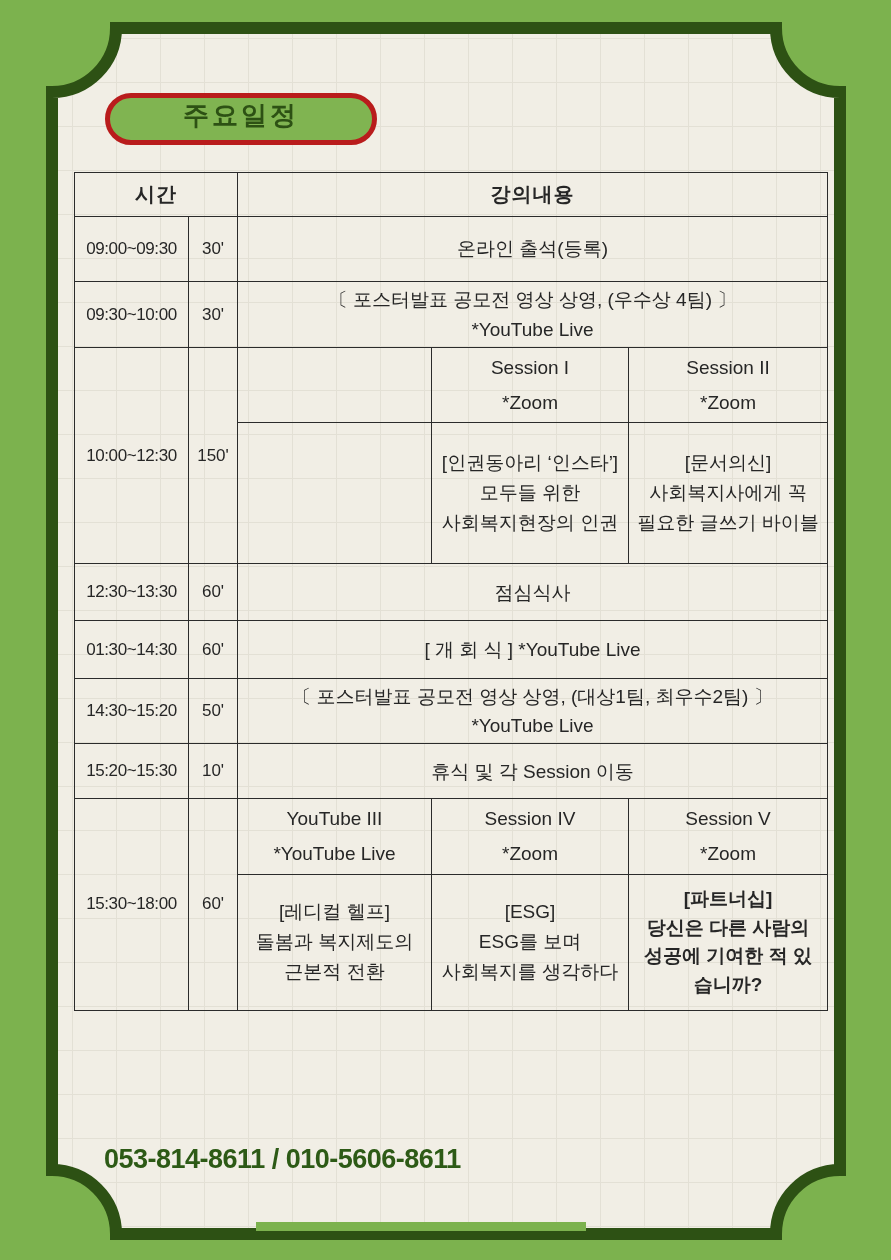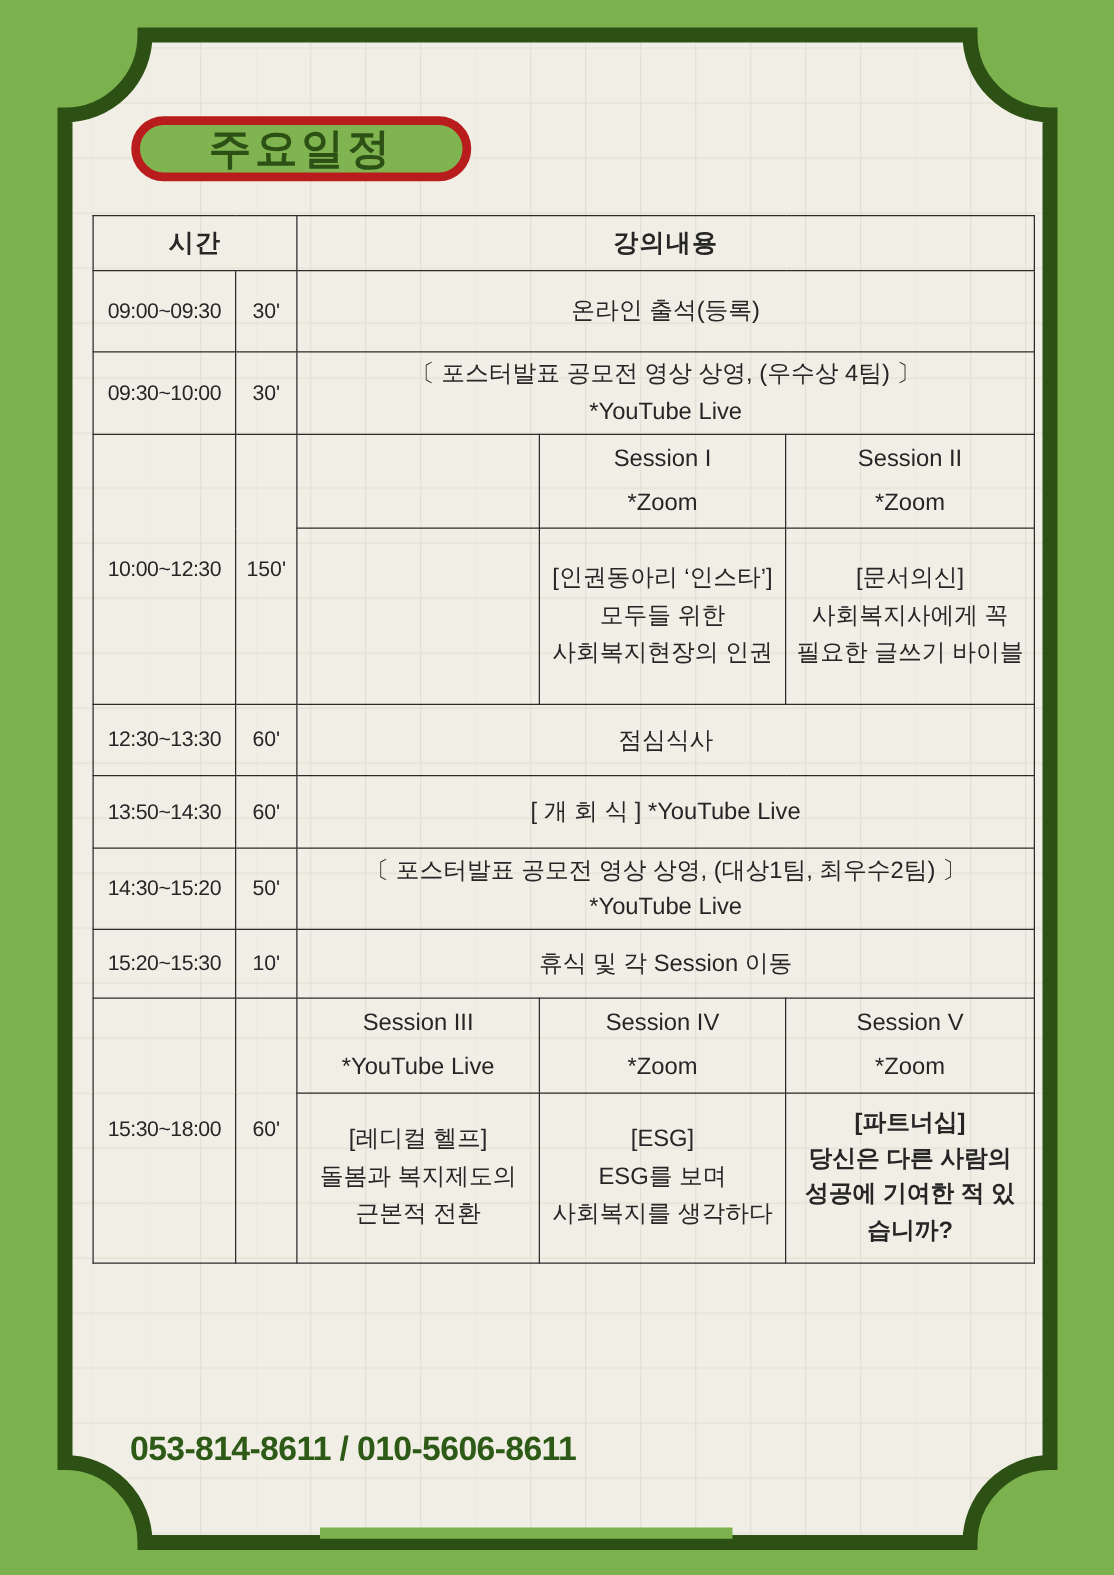--- a/index.html
+++ b/index.html
@@ -17,28 +17,27 @@
 
   .frame-svg { position: absolute; left: 0; top: 0; display: block; }
 
   
   .badge {
     position: absolute;
     left: 105px;
     width: 272px;
     height: 52px;
     background: #80B451;
-    border: 7px solid #b91c1c;
+    border: 5px solid #b91c1c;
     border-radius: 28px;
     display: flex;
-    align-items: center;
     justify-content: center;
     color: #2D5114;
     font-weight: 800;
-    font-size: 34px;
+    font-size: 26px;
     letter-spacing: 3px;
   }
   .badge-schedule { top: 93px; }
   .badge-info { top: 1033px; }
 
   
   .schedule {
     position: absolute;
     left: 74px;
     top: 172px;
@@ -167,21 +166,21 @@
       </td>
     </tr>
 
     <tr style="height:57px">
       <td class="time">12:30~13:30</td>
       <td class="dur">60'</td>
       <td colspan="3" class="cell">점심식사</td>
     </tr>
 
     <tr style="height:58px">
-      <td class="time">13:50~14:30</td>
+      <td class="time">01:30~14:30</td>
       <td class="dur">60'</td>
       <td colspan="3" class="cell">[ 개 회 식 ] *YouTube Live</td>
     </tr>
 
     <tr style="height:65px">
       <td class="time">14:30~15:20</td>
       <td class="dur">50'</td>
       <td colspan="3" class="cell">
         <div>〔 포스터발표 공모전 영상 상영, (대상1팀, 최우수2팀) 〕</div>
         <div>*YouTube Live</div>
@@ -191,21 +190,21 @@
     <tr style="height:55px">
       <td class="time">15:20~15:30</td>
       <td class="dur">10'</td>
       <td colspan="3" class="cell">휴식 및 각 Session 이동</td>
     </tr>
 
     <tr style="height:75px">
       <td class="time" rowspan="2">15:30~18:00</td>
       <td class="dur" rowspan="2">60'</td>
       <td class="session-head">
-        <div>Session III</div>
+        <div>YouTube III</div>
         <div>*YouTube Live</div>
       </td>
       <td class="session-head">
         <div>Session IV</div>
         <div>*Zoom</div>
       </td>
       <td class="session-head">
         <div>Session V</div>
         <div>*Zoom</div>
       </td>

